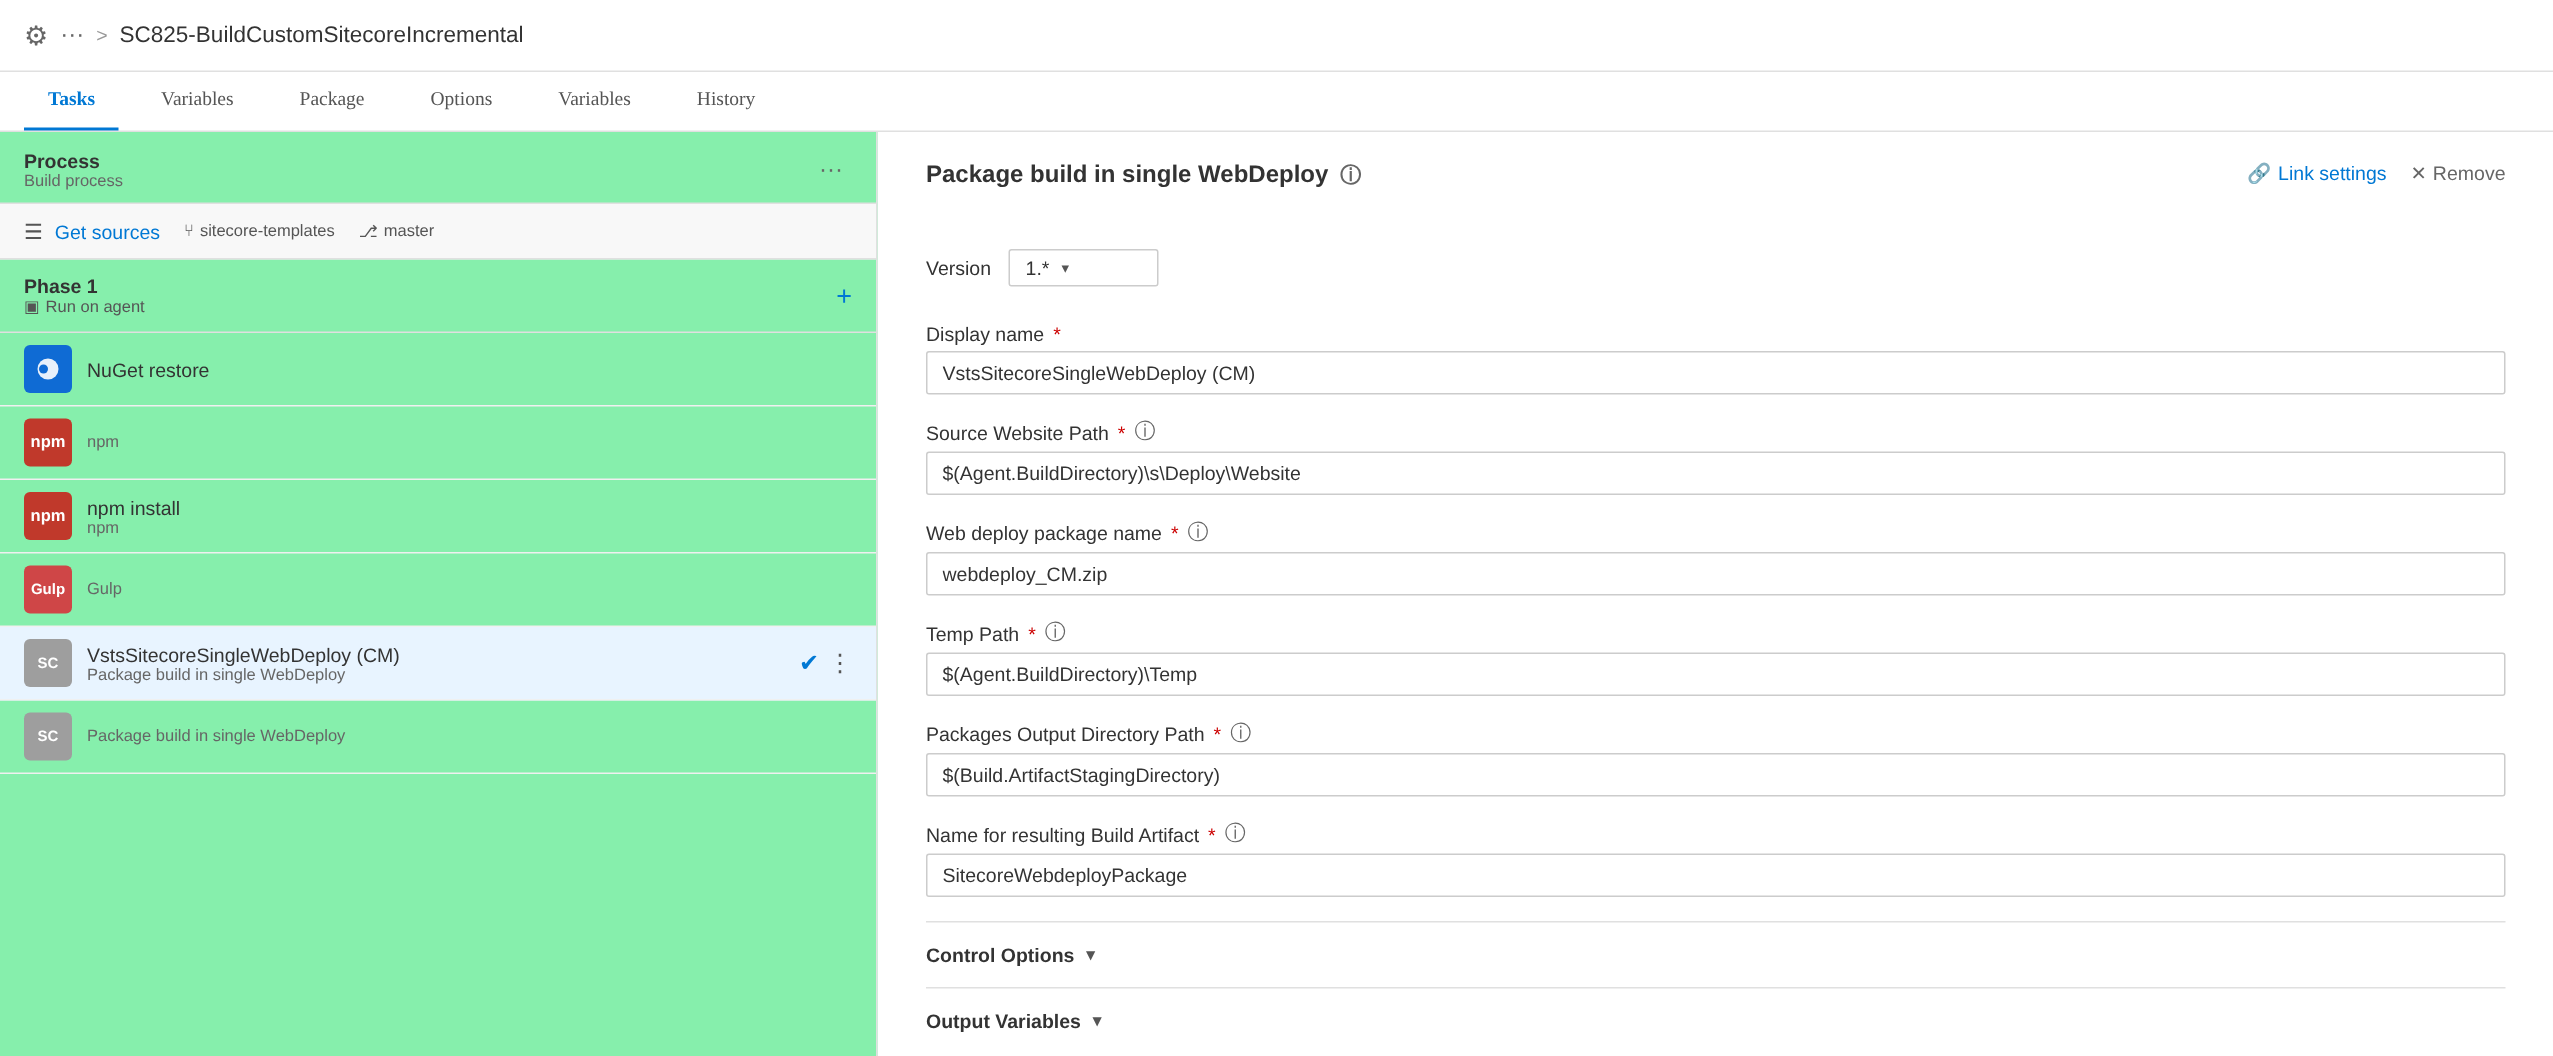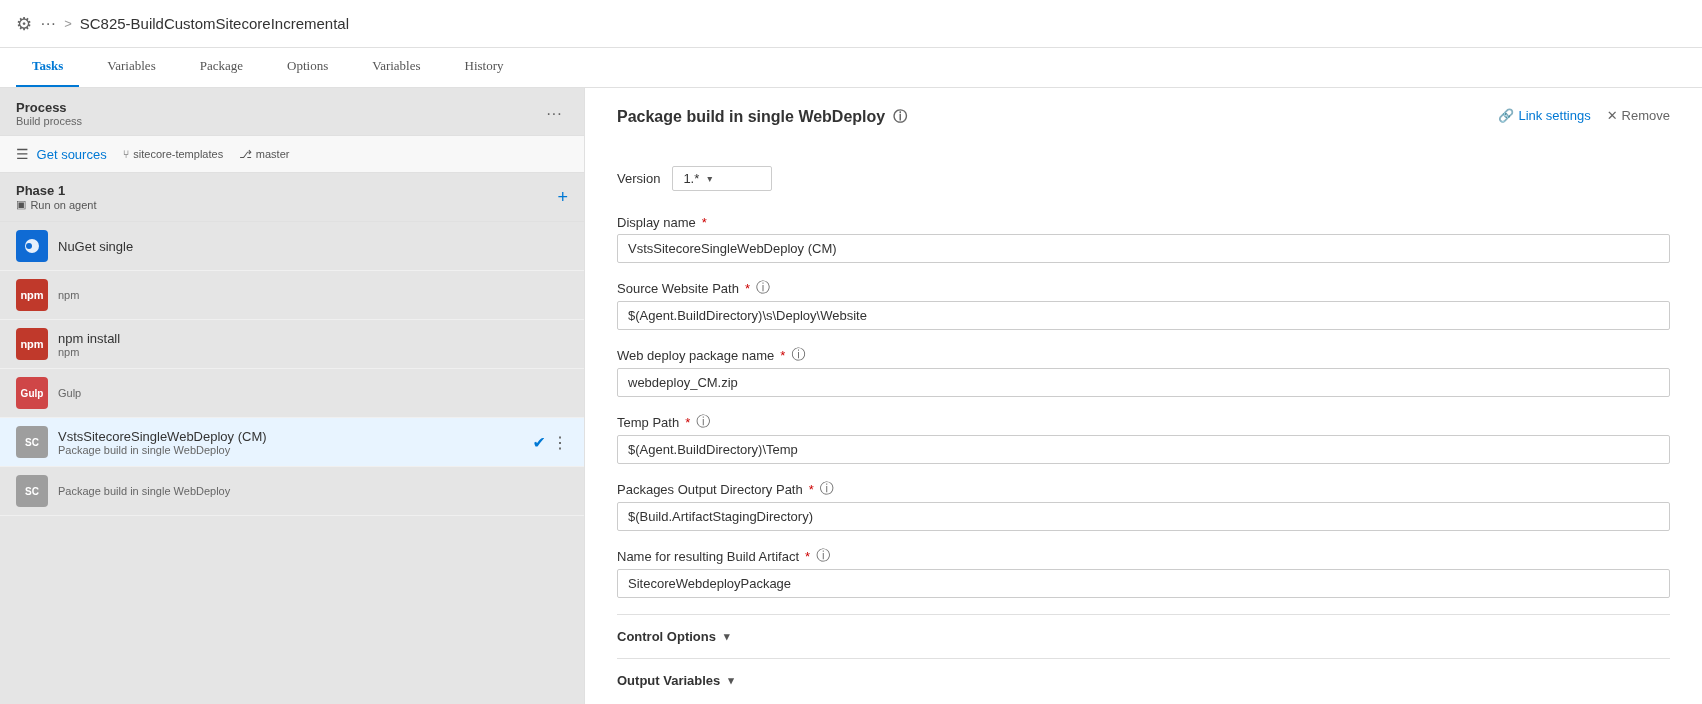--- a/index.html
+++ b/index.html
@@ -63,21 +63,21 @@
       display: flex;
       height: calc(100vh - 88px);
     }
 
     
     .left-panel {
       width: 585px;
       min-width: 585px;
       border-right: 1px solid #e0e0e0;
       overflow-y: auto;
-      background: #e5e5e5;
+      background: #86efac;
     }
 
     
     .process-header {
       display: flex;
       justify-content: space-between;
       align-items: center;
       padding: 12px 16px 8px 16px;
       border-bottom: 1px solid #e0e0e0;
     }
@@ -397,21 +397,21 @@
     </div>
 
     <div class="task-item">
       <div class="task-icon nuget">
         <svg width="18" height="18" viewBox="0 0 18 18" fill="none">
             <circle cx="9" cy="9" r="7" fill="white" opacity="0.9"></circle>
             <circle cx="6" cy="9" r="3" fill="#0f6bd4"></circle>
           </svg>
       </div>
       <div class="task-info">
-        <div class="task-name">NuGet single</div>
+        <div class="task-name">NuGet restore</div>
       </div>
     </div>
 
     <div class="task-item">
       <div class="task-icon npm" style="font-size:11px; font-weight:700;">npm</div>
       <div class="task-info">
         <div class="task-type">npm</div>
       </div>
     </div>
 

